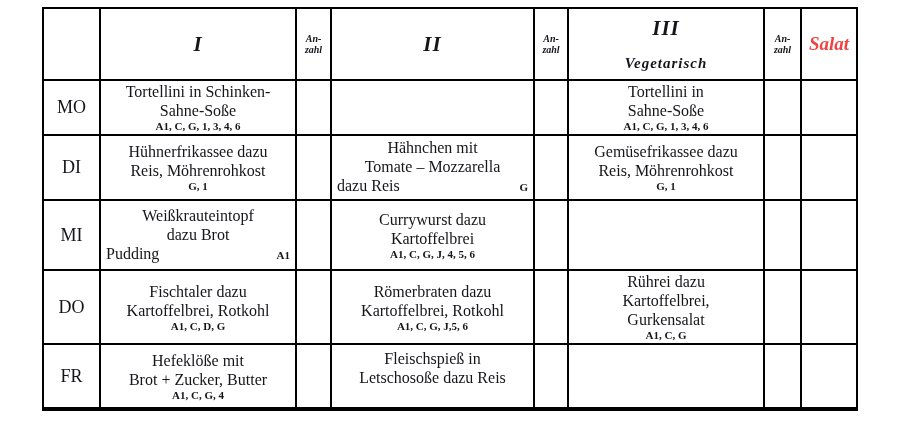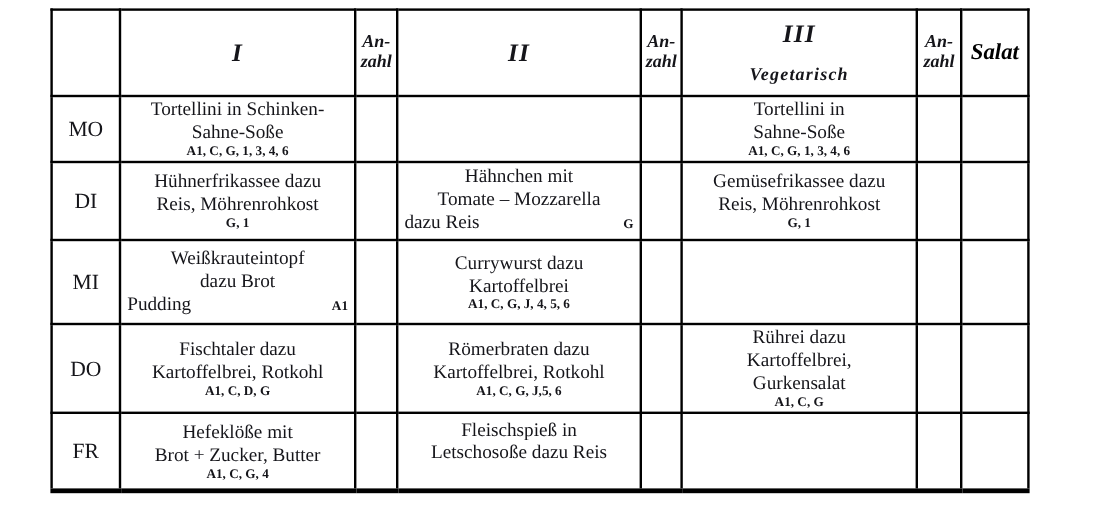--- a/index.html
+++ b/index.html
@@ -24,21 +24,21 @@
   thead tr{height:72px}
   tbody tr:nth-child(1){height:47px}
   tbody tr:nth-child(2){height:65px}
   tbody tr:nth-child(3){height:70px}
   tbody tr:nth-child(4){height:70px}
   tbody tr:nth-child(5){height:65px}
   
   th{font-weight:bold; font-style:italic;}
   th.roman{font-size:21px; letter-spacing:1px;}
   th .veg{font-size:15px; margin-top:14px;}
-  th.anzahl-h{font-size:15px; line-height:1.15; font-weight:bold;}
+  th.anzahl-h{font-size:10px; line-height:1.15; font-weight:bold;}
   th.salat-h{font-size:19px;}
   
   td.day{font-size:18px;}
   td.meal{font-size:16px; line-height:19px;}
   td.meal.vtop{vertical-align:top; padding-top:4px;}
   .line-main{white-space:nowrap;}
   .line-allergen{font-size:11px; font-weight:bold; line-height:13px; white-space:nowrap;}
   .line-split{display:flex; justify-content:space-between; align-items:baseline; padding:0 2px;}
   .split-left{font-size:16px;}
   .split-right{font-size:11px; font-weight:bold;}
@@ -76,21 +76,21 @@
           <div>zahl</div>
         </th>
         <th class="roman">
           <div>III</div>
           <div class="veg">Vegetarisch</div>
         </th>
         <th class="anzahl-h">
           <div>An-</div>
           <div>zahl</div>
         </th>
-        <th class="salat-h" style="color: #000000;">
+        <th class="salat-h" style="color: #ef4444;">
           <span>Salat</span>
         </th>
       </tr>
     </thead>
     <tbody>
         <tr>
           <td class="day">MO</td>
           <td class="meal">
             <div class="line-main">Tortellini in Schinken-</div>
             <div class="line-main">Sahne-Soße</div>

